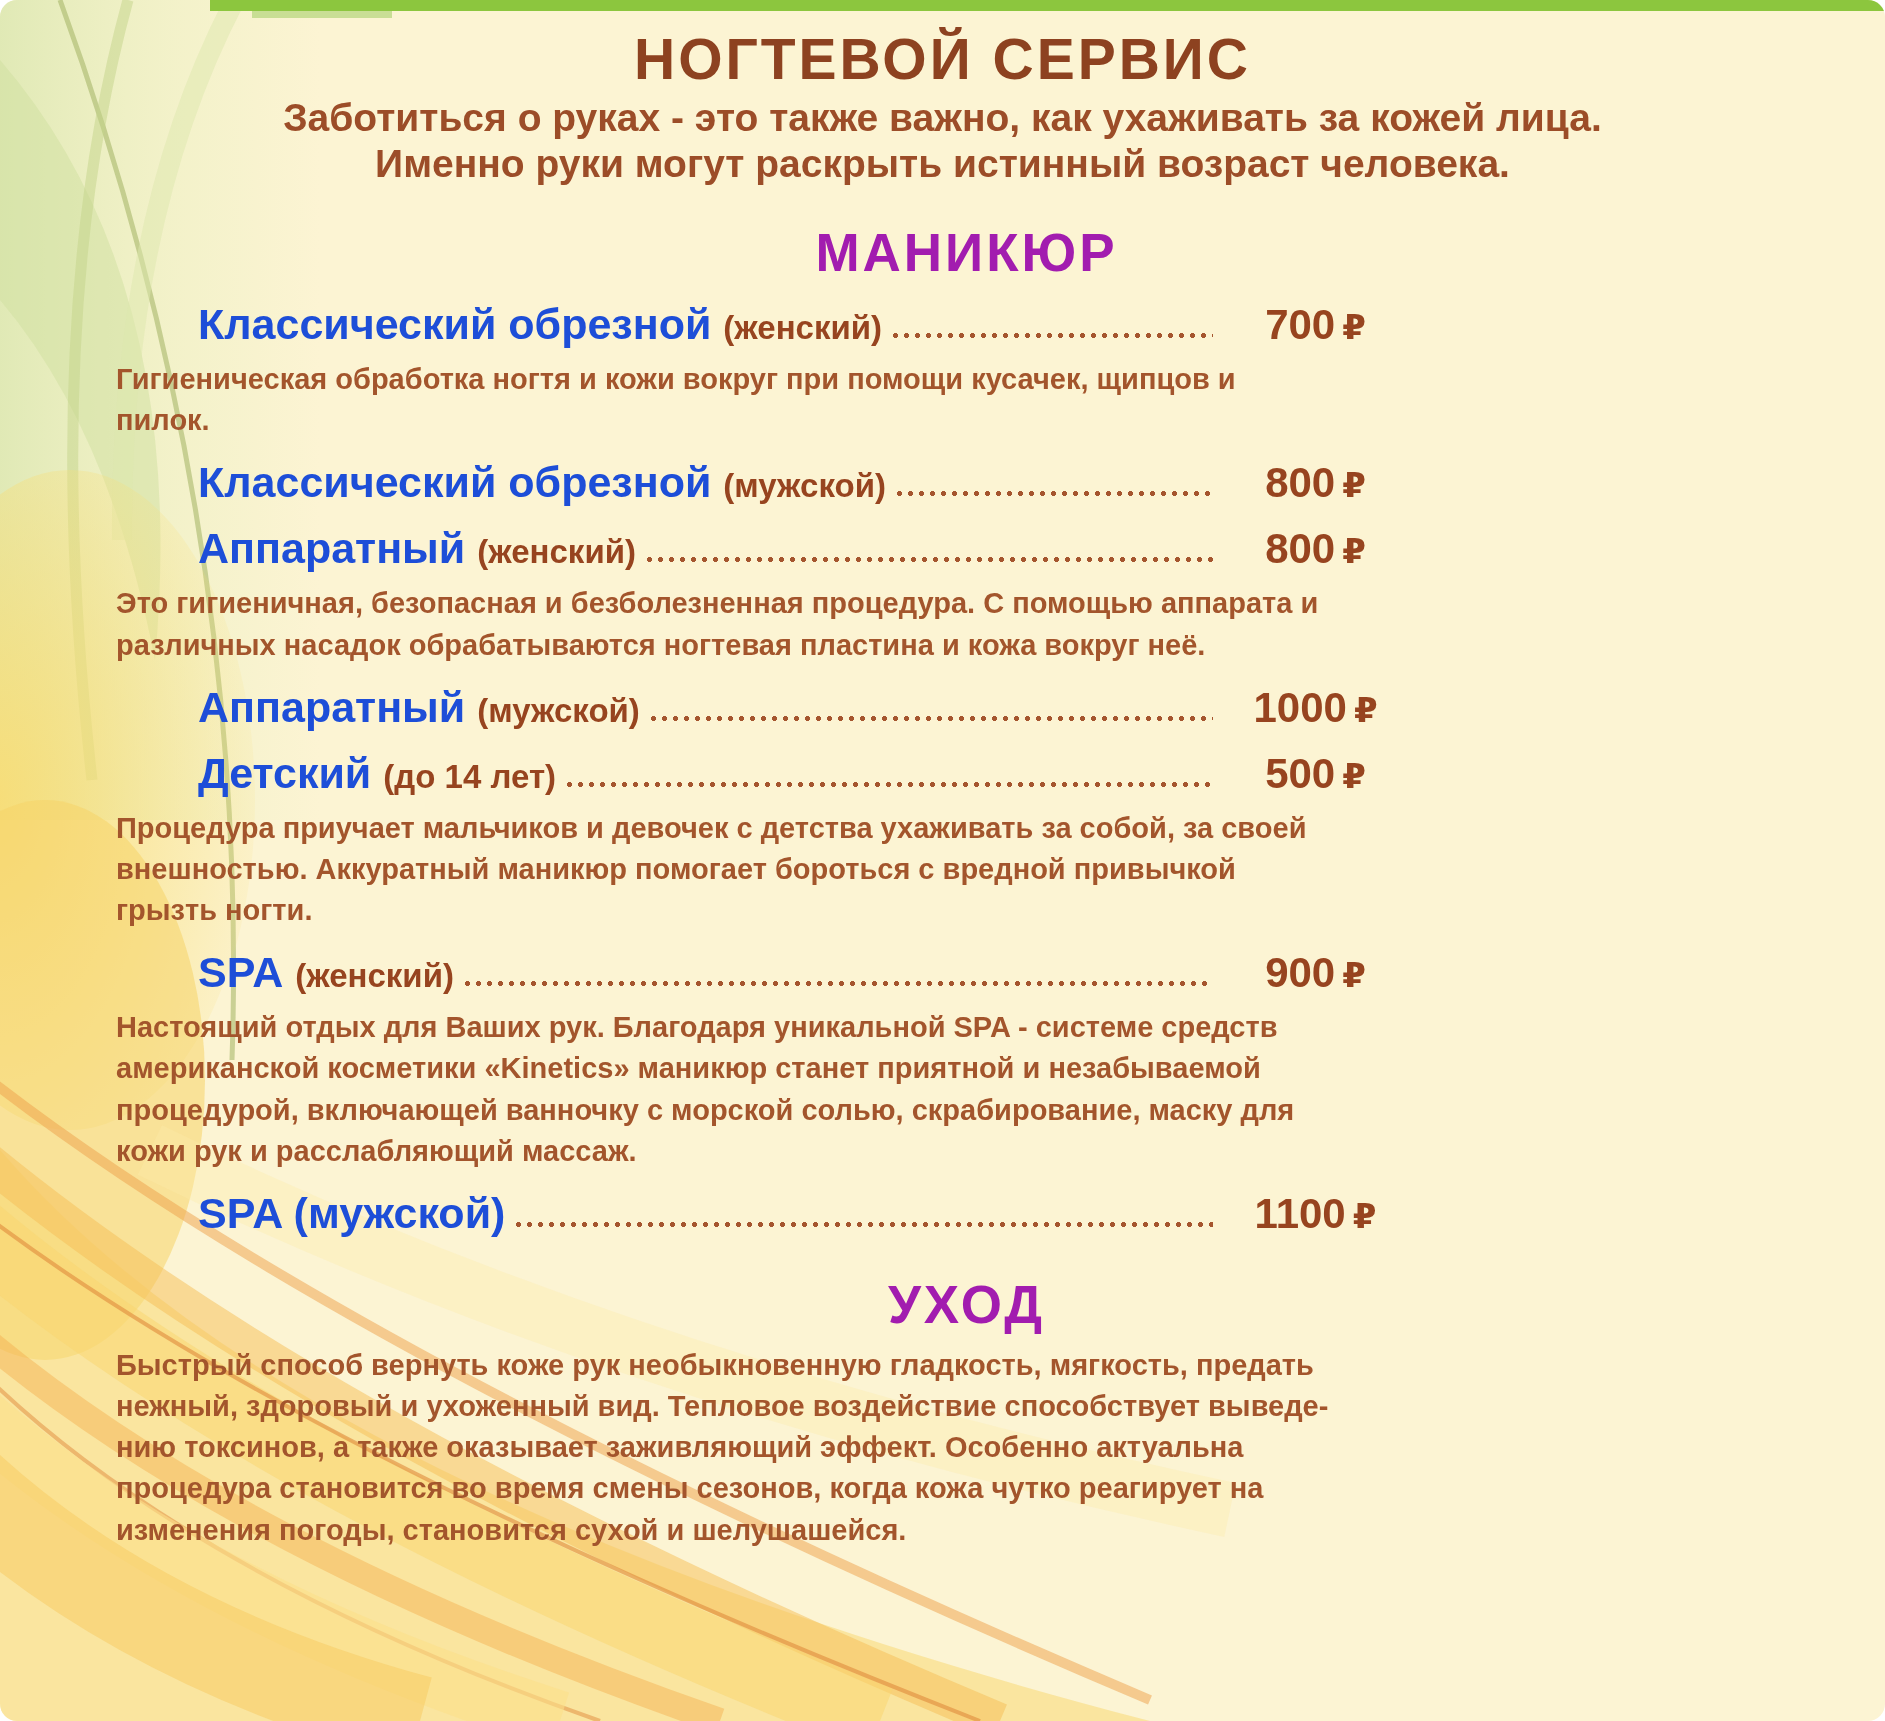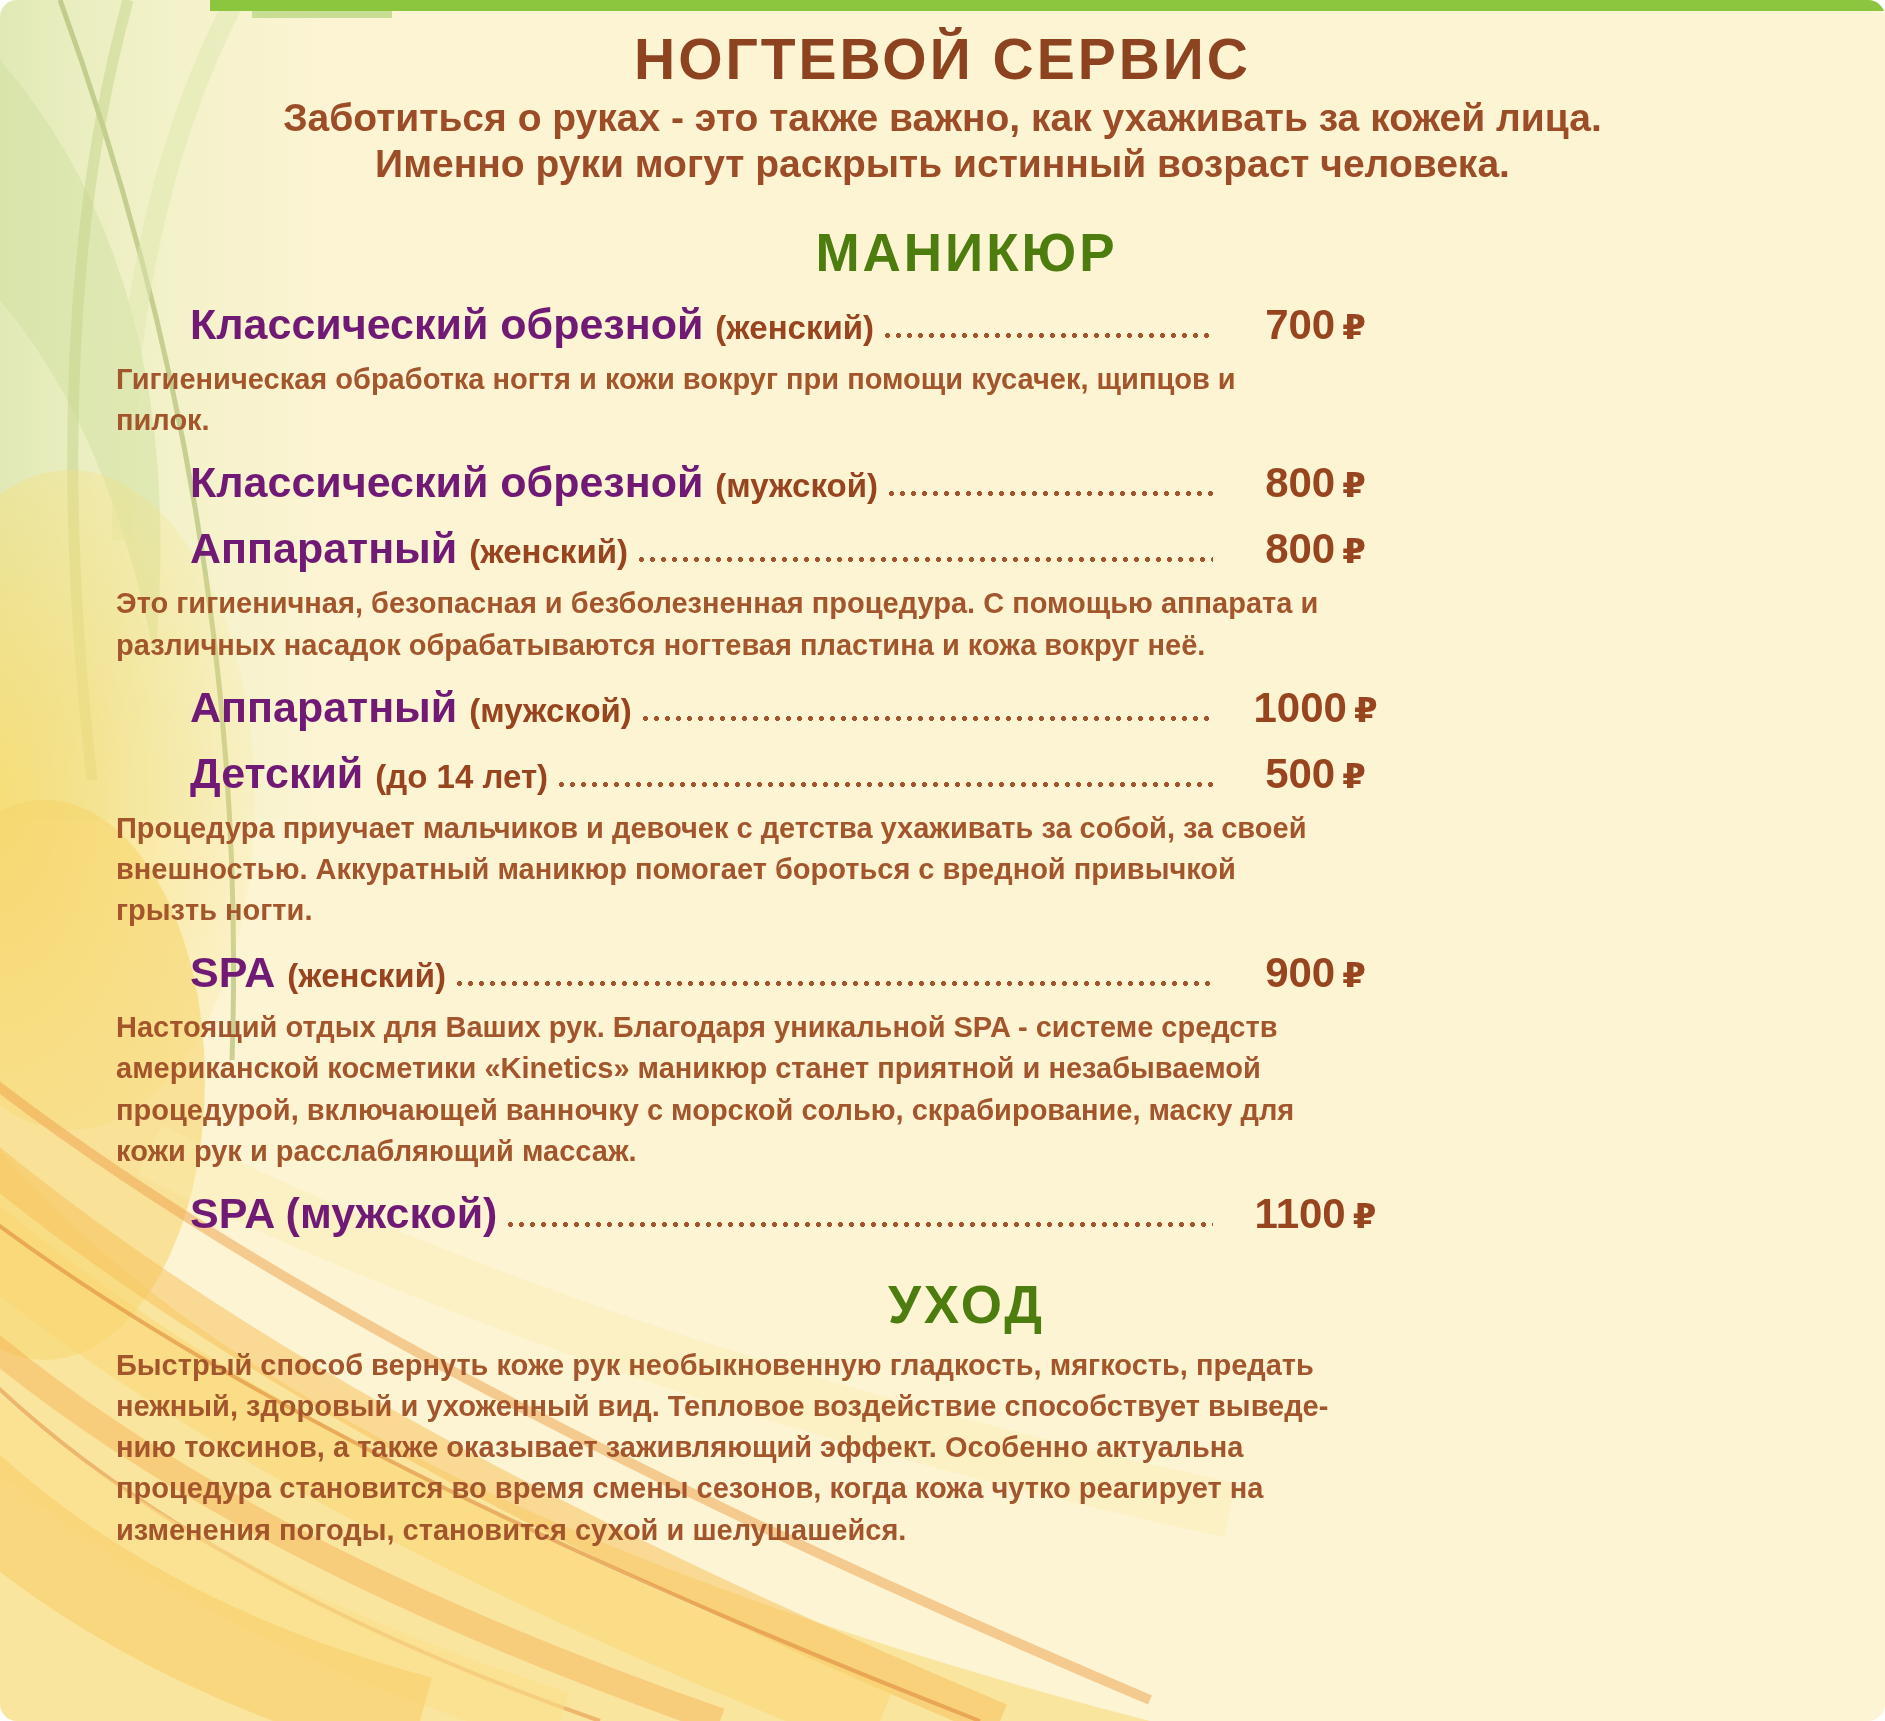--- a/index.html
+++ b/index.html
@@ -59,36 +59,37 @@
     font-weight: bold;
     color: #9c4d28;
   }
 
   h2.section-heading {
     margin: 36px 0 0 0;
     text-align: center;
     font-size: 53px;
     font-weight: bold;
     letter-spacing: 3px;
-    color: #4d7c0f;
+    color: #a21caf;
     padding-left: 48px;
   }
 
   .row {
     display: flex;
     align-items: baseline;
     padding-left: 190px;
     padding-right: 477px;
     margin-top: 17px;
     white-space: nowrap;
   }
   .iname {
     font-size: 43px;
     font-weight: bold;
-    color: #701a75;
+    color: #1d4ed8;
+    margin-left: 8px;
   }
   .inote {
     font-size: 33px;
     font-weight: bold;
     color: #97441f;
     margin-left: 12px;
   }
   .inote:empty { display: none; }
 
   .leader {

